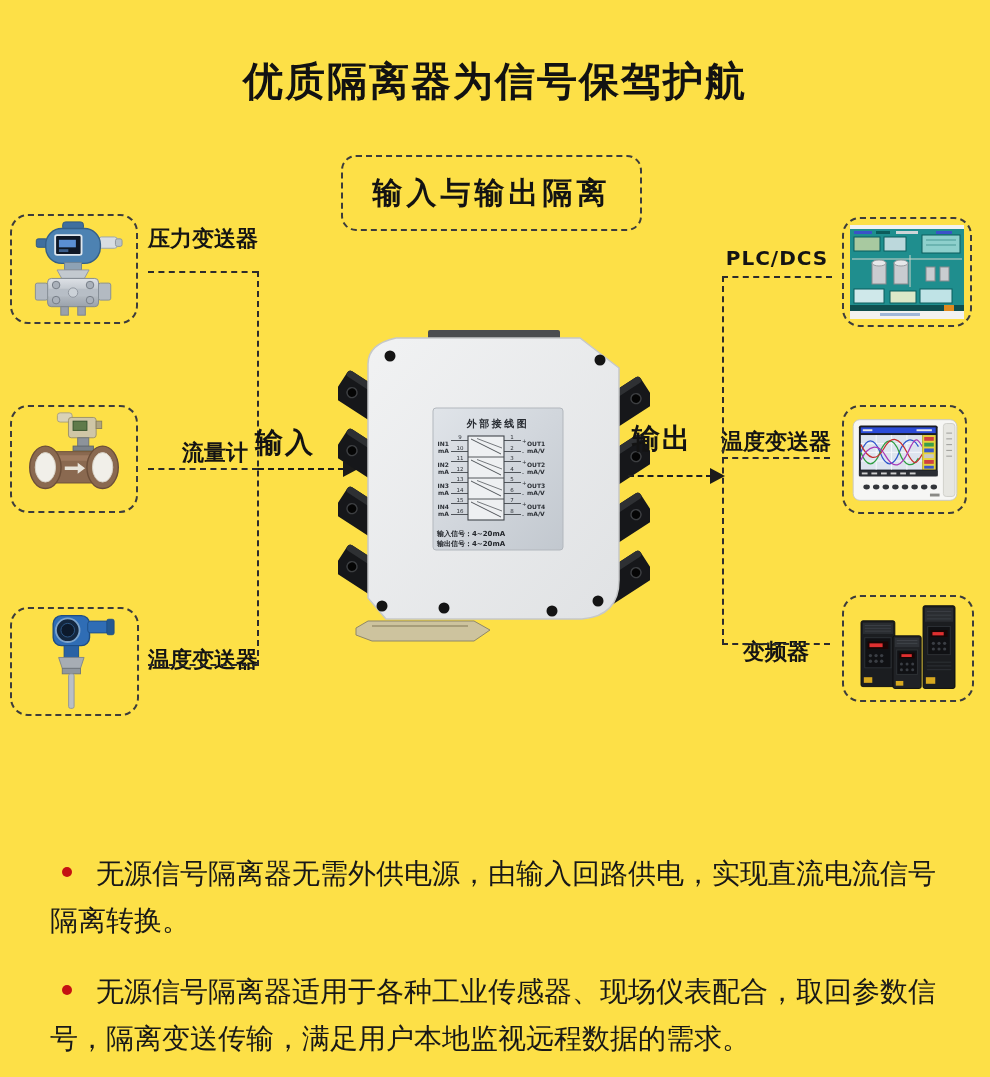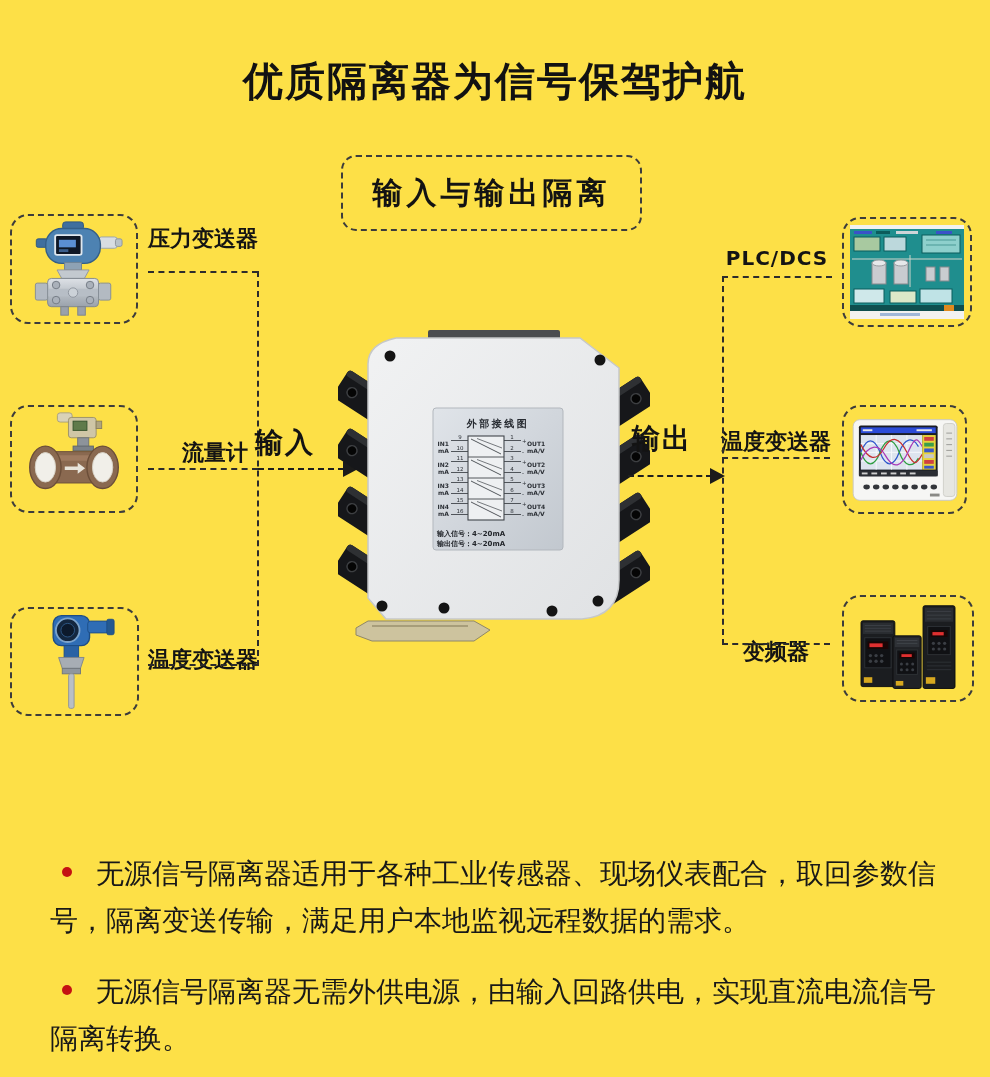--- a/index.html
+++ b/index.html
@@ -419,22 +419,22 @@
           <circle cx="59" cy="72" r="1.6" fill="#3a3e44"></circle>
           <circle cx="65" cy="72" r="1.6" fill="#3a3e44"></circle>
         <rect x="47" y="84" width="8" height="5" fill="#d7a81f"></rect>
       </g>
     </svg>
   </div>
 
 
   <div class="abs bullets">
     <div class="para">
+      <span class="dot" style="background: rgb(196, 18, 18);"></span><span>无源信号隔离器无需外供电源，由输入回路供电，实现直流电流信号</span>
+      <span class="l2">隔离转换。</span>
+    </div>
+    <div class="para">
       <span class="dot" style="background: rgb(196, 18, 18);"></span><span>无源信号隔离器适用于各种工业传感器、现场仪表配合，取回参数信</span>
       <span class="l2">号，隔离变送传输，满足用户本地监视远程数据的需求。</span>
     </div>
-    <div class="para">
-      <span class="dot" style="background: rgb(196, 18, 18);"></span><span>无源信号隔离器无需外供电源，由输入回路供电，实现直流电流信号</span>
-      <span class="l2">隔离转换。</span>
-    </div>
   </div>
 
 </div>
 
 </body></html>

